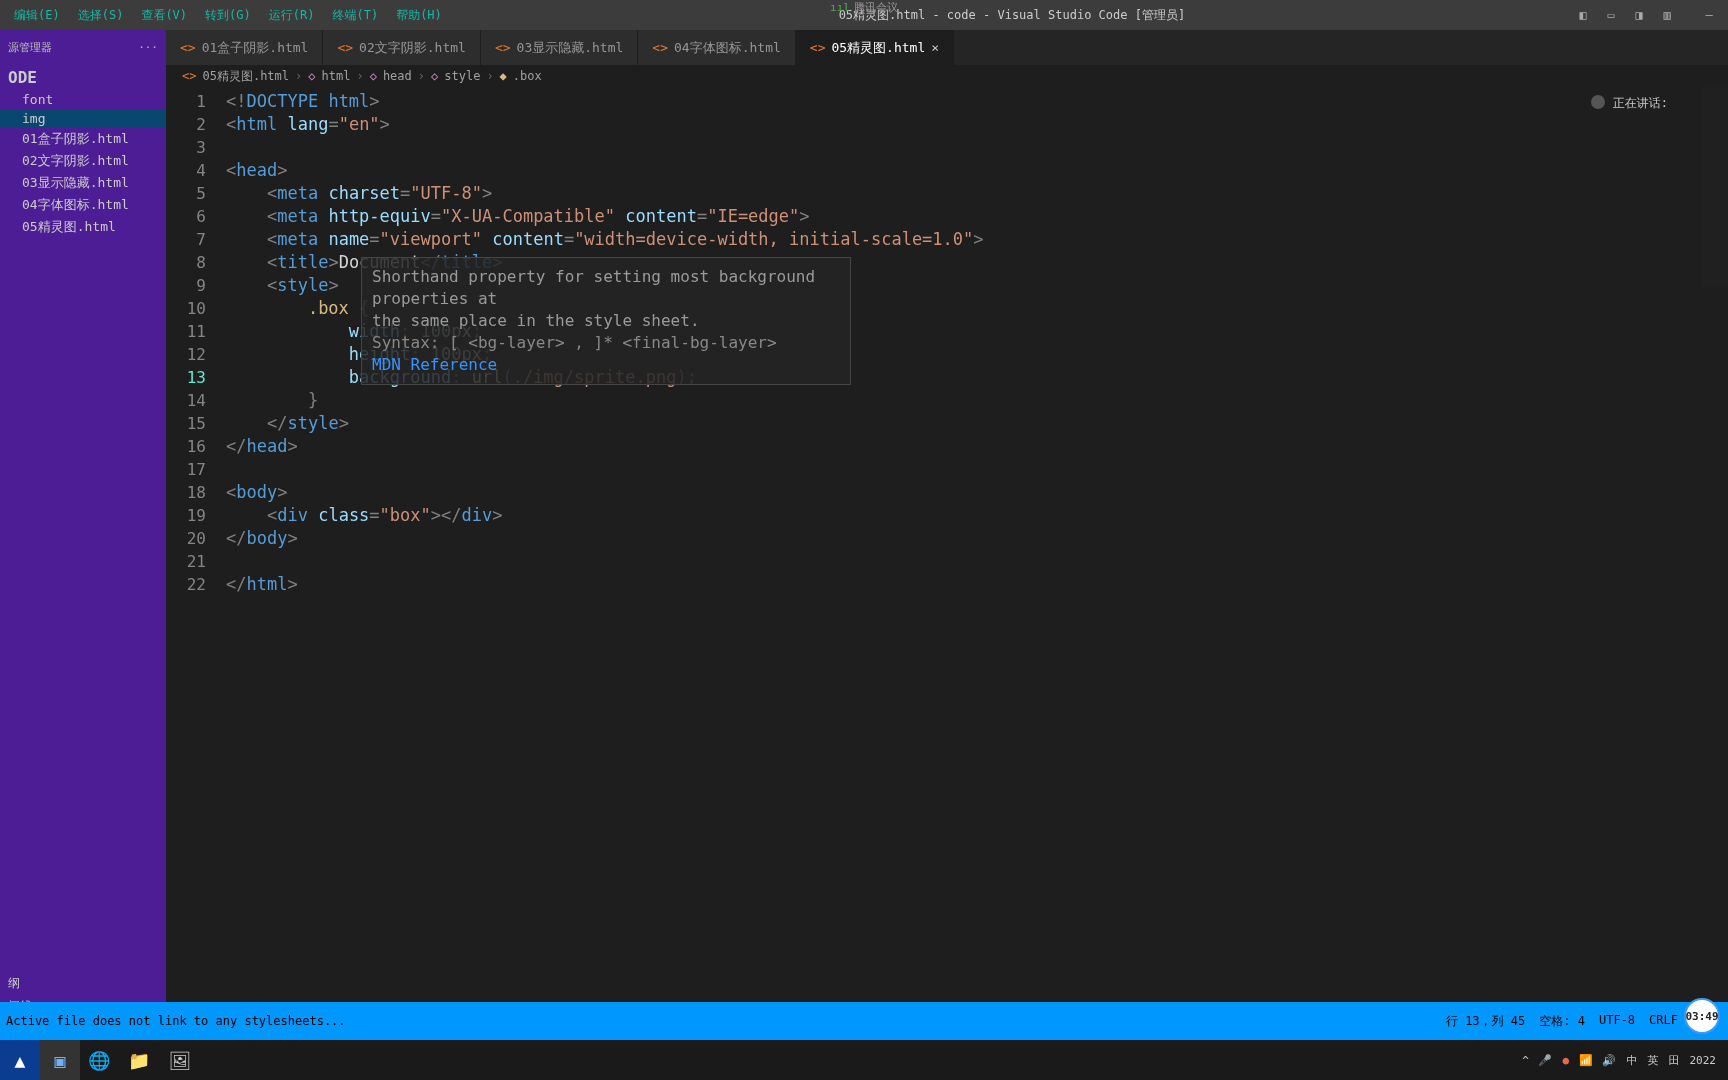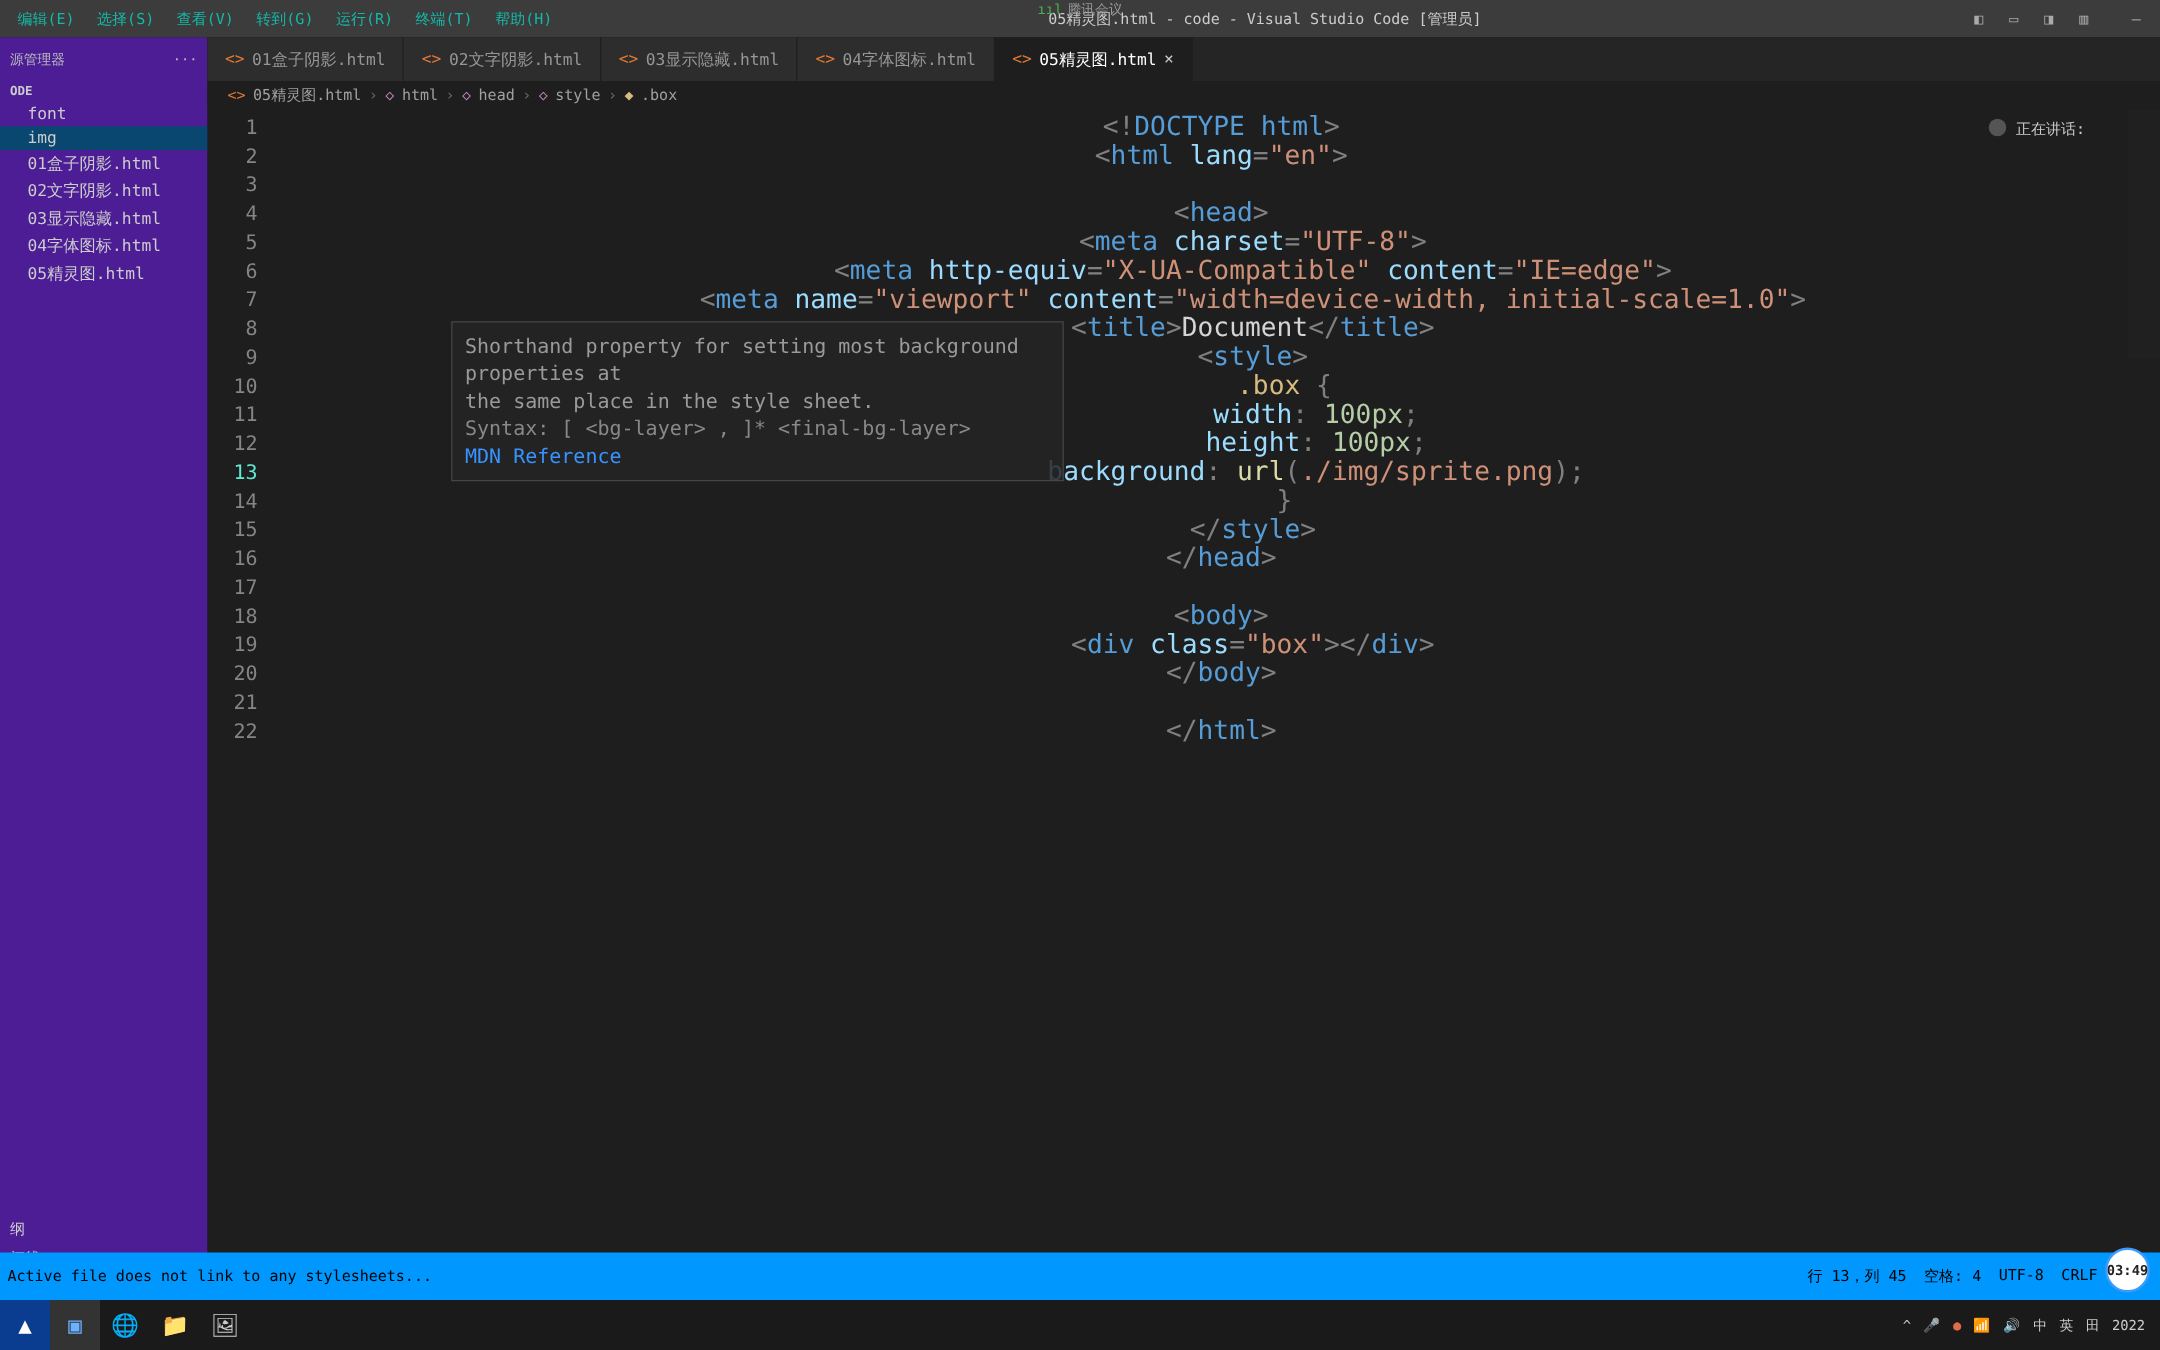--- a/index.html
+++ b/index.html
@@ -8,38 +8,38 @@
 .menubar{display:flex;gap:2px;padding-left:6px;}
 .menubar span{padding:4px 8px;color:#14b8a6;cursor:pointer;}
 .title-center{flex:1;text-align:center;color:#ccc;}
 .meeting-overlay{position:absolute;top:0;left:50%;transform:translateX(-50%);color:#999;font-size:11px;display:flex;align-items:center;gap:4px;justify-content:center;}
 .meet-sig{color:#4caf50;}
 .title-actions{display:flex;gap:10px;padding-right:10px;color:#aaa;}
 .title-actions span{width:18px;text-align:center;}
 .body-area{display:flex;height:calc(100% - 30px - 22px - 40px);}
 .sidebar{width:166px;background:#4c1d95;display:flex;flex-direction:column;font-size:13px;}
 .sb-header{height:35px;display:flex;align-items:center;justify-content:space-between;padding:0 8px;color:#bbb;font-size:11px;}
-.sb-section{color:#ccc;padding:3px 8px;font-size:10px;font-weight:bold;}
+.sb-section{color:#ccc;padding:3px 8px;font-size:16px;font-weight:bold;}
 .sb-item{padding:2px 8px 2px 22px;color:#ccc;cursor:pointer;white-space:nowrap;overflow:hidden;}
 .sb-item.sel{background:#094771;}
 .sb-bottom{margin-top:auto;}
 .sb-bottom div{padding:3px 8px;color:#ccc;font-size:12px;}
 .editor-area{flex:1;display:flex;flex-direction:column;background:#1e1e1e;}
 .tabs-row{height:35px;background:#252526;display:flex;}
 .tab{display:flex;align-items:center;gap:6px;padding:0 14px;font-size:13px;color:#969696;background:#2d2d2d;border-right:1px solid #1e1e1e;cursor:pointer;}
 .tab.active{background:#1e1e1e;color:#fff;}
 .tab-icon{color:#e37933;font-size:13px;}
 .tab-close{color:#ccc;font-size:13px;}
 .breadcrumb{height:22px;background:#1e1e1e;display:flex;align-items:center;gap:6px;padding-left:16px;font-size:12px;color:#a0a0a0;}
 .bc-icon{color:#e37933;}
 .bc-sep{color:#666;}
 .code-area{flex:1;display:flex;position:relative;}
 .gutter{width:60px;text-align:right;padding-right:20px;color:#858585;font-size:16px;line-height:23px;padding-top:3px;}
 .gutter div.cur{color:#5eead4;}
-.code{flex:1;font-size:21px;line-height:23px;padding-top:3px;white-space:pre;text-align:center;}
+.code{flex:1;font-size:17px;line-height:23px;padding-top:3px;white-space:pre;}
 .t-punc{color:#808080;}
 .t-tag{color:#569cd6;}
 .t-attr{color:#9cdcfe;}
 .t-str{color:#ce9178;}
 .t-doc{color:#569cd6;}
 .t-sel{color:#d7ba7d;}
 .t-prop{color:#9cdcfe;}
 .t-num{color:#b5cea8;}
 .t-func{color:#dcdcaa;}
 .t-text{color:#d4d4d4;}

